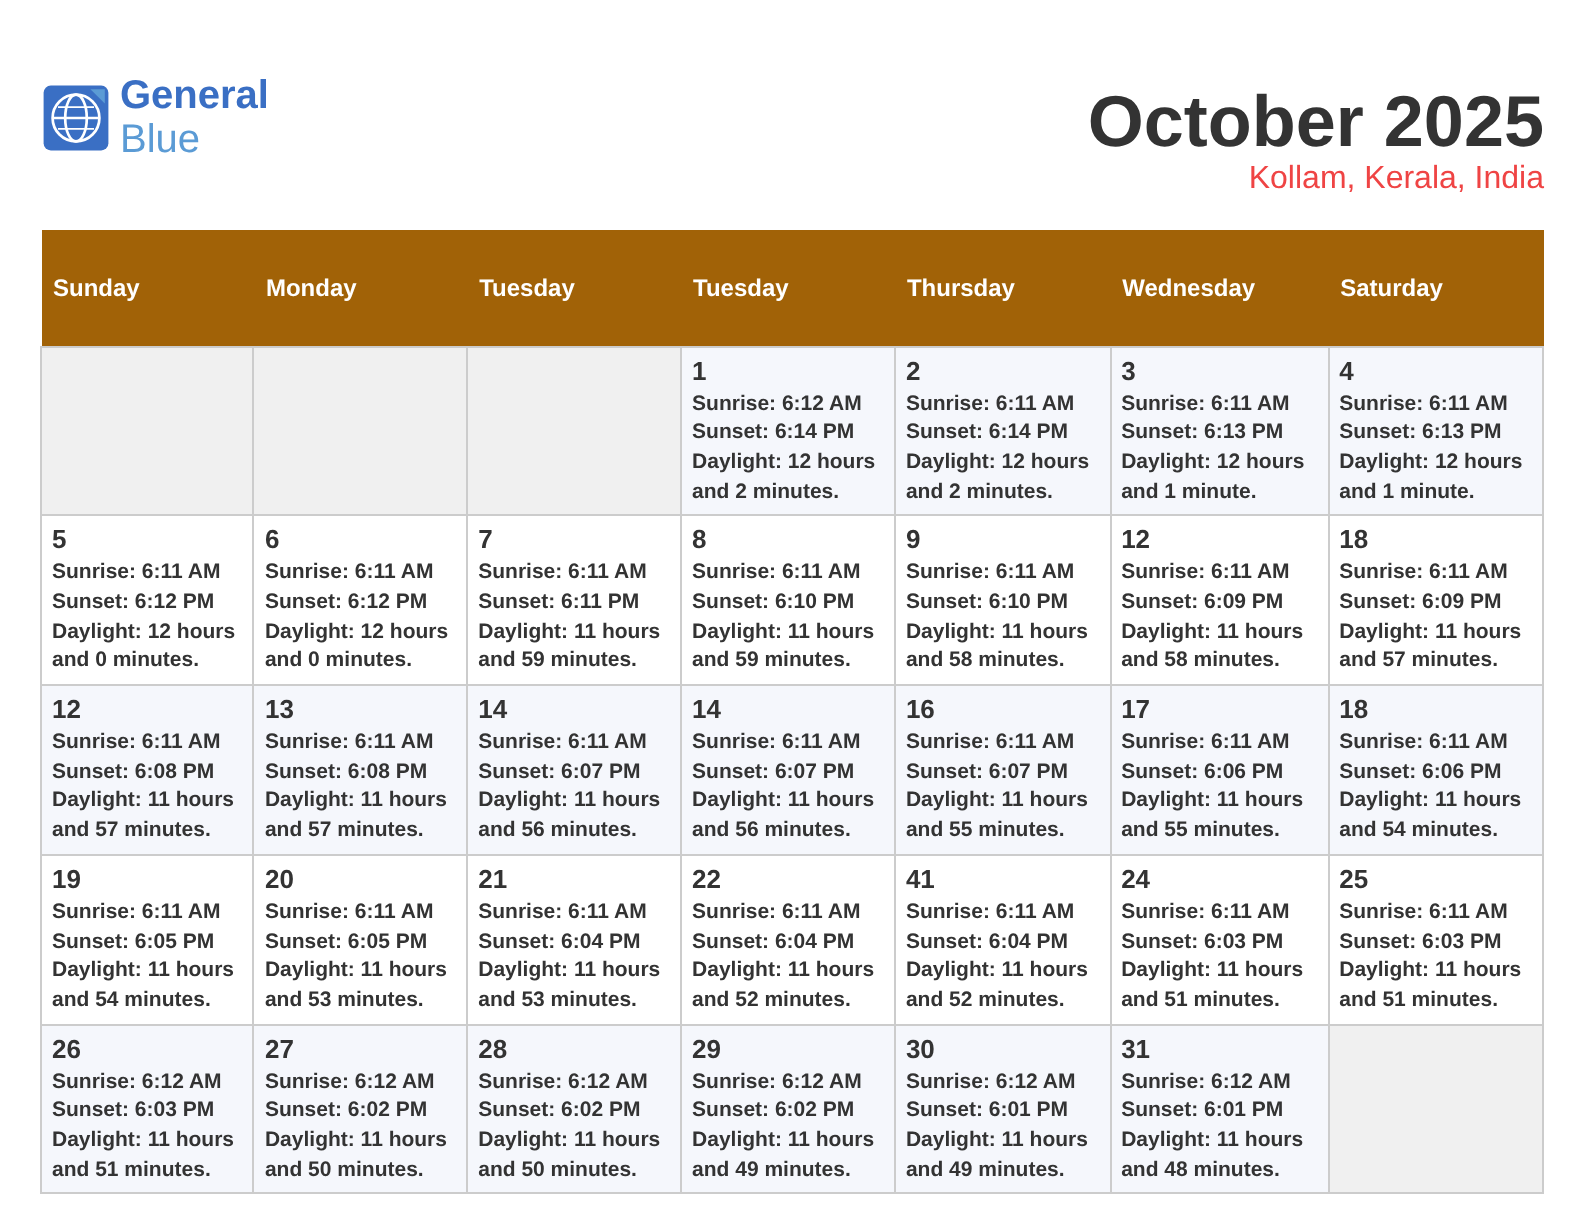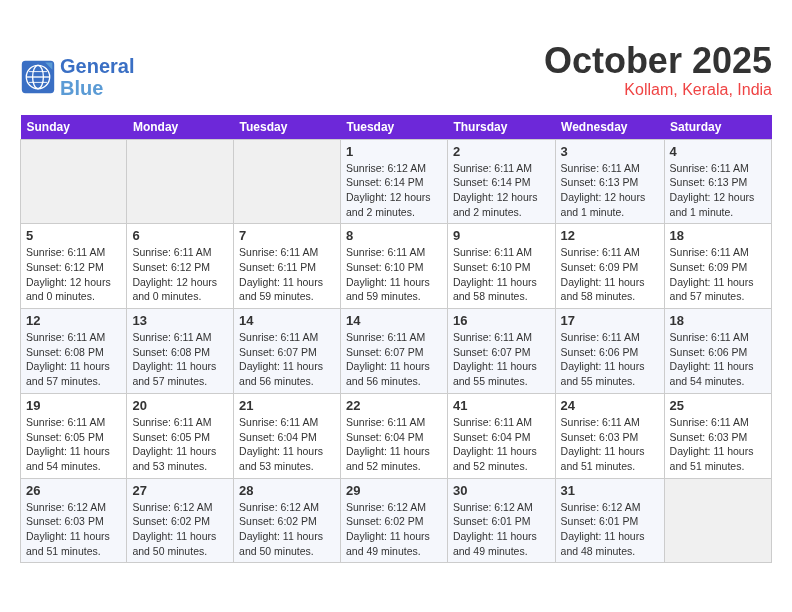--- a/index.html
+++ b/index.html
@@ -5,21 +5,21 @@
     * { box-sizing: border-box; margin: 0; padding: 0; }
     body {
       font-family: Arial, sans-serif;
       background: #fff;
       width: 792px;
       min-height: 612px;
       padding: 20px;
     }
     .header {
       display: flex;
-      align-items: flex-end;
+      align-items: center;
       justify-content: space-between;
       margin-bottom: 16px;
     }
     .logo {
       display: flex;
       align-items: center;
     }
     .logo-icon {
       width: 36px;
       height: 36px;
@@ -38,24 +38,24 @@
     .subtitle {
       font-size: 16px;
       color: #ef4444;
     }
     table {
       width: 100%;
       border-collapse: collapse;
       font-size: 11px;
     }
     thead tr th {
-      background-color: #6d28d9;
+      background-color: #a16207;
       color: #fff;
       text-align: left;
-      padding: 5px 6px;
+      padding: 22px 6px;
       font-size: 12px;
       font-weight: bold;
     }
     tbody tr td {
       border: 1px solid #ccc;
       vertical-align: top;
       padding: 4px 5px;
       width: 113px;
       height: 80px;
       color: #333;
@@ -63,20 +63,21 @@
     .day-number {
       font-weight: bold;
       font-size: 13px;
       margin-bottom: 2px;
       display: block;
     }
     .day-info {
       font-size: 10.5px;
       line-height: 1.4;
       color: #333;
+      font-weight: bold;
     }
     tbody tr:nth-child(odd) td {
       background-color: #f5f7fc;
     }
     tbody tr:nth-child(even) td {
       background-color: #ffffff;
     }
     td.empty {
       background-color: #f0f0f0 !important;
     }
@@ -92,21 +93,21 @@
       <circle cx="20" cy="20" r="13" fill="none" stroke="white" stroke-width="1.5"></circle>
       <ellipse cx="20" cy="20" rx="6" ry="13" fill="none" stroke="white" stroke-width="1.5"></ellipse>
       <line x1="7" y1="20" x2="33" y2="20" stroke="white" stroke-width="1.5"></line>
       <line x1="10" y1="14" x2="30" y2="14" stroke="white" stroke-width="1"></line>
       <line x1="10" y1="26" x2="30" y2="26" stroke="white" stroke-width="1"></line>
 
       <polygon points="28,4 36,4 36,12" fill="#5b9bd5"></polygon>
     </svg>
     <div style="display:flex;flex-direction:column;line-height:1.1;">
       <span style="font-size:20px;font-weight:bold;color:#3a6fc4;">General</span>
-      <span style="font-size:20px;font-weight:bold;color:#5b9bd5;">Blue</span>
+      <span style="font-size:20px;font-weight:normal;color:#5b9bd5;">Blue</span>
     </div>
   </div>
   <div class="title-block">
     <div class="month-title">October 2025</div>
     <div class="subtitle">Kollam, Kerala, India</div>
   </div>
 </div>
 
 <table>
   <thead>

